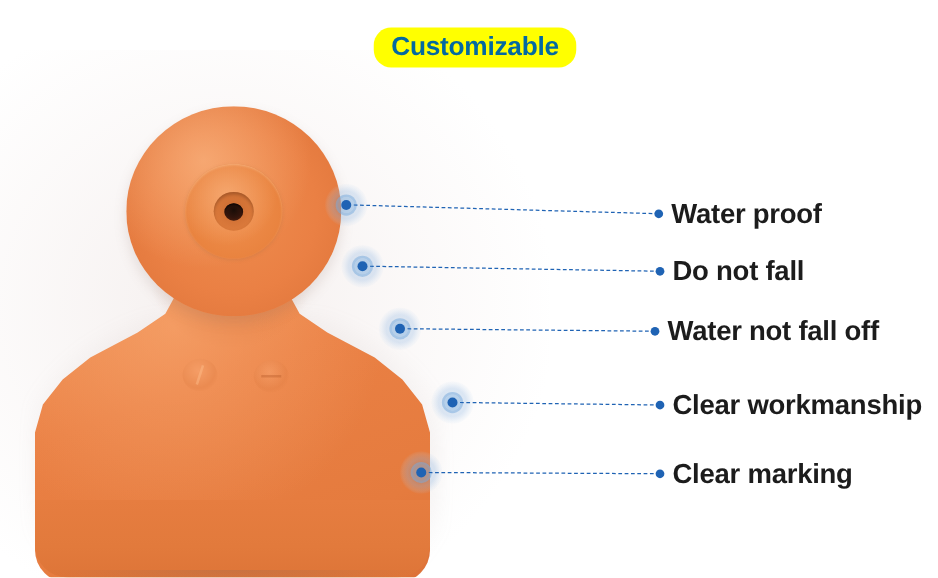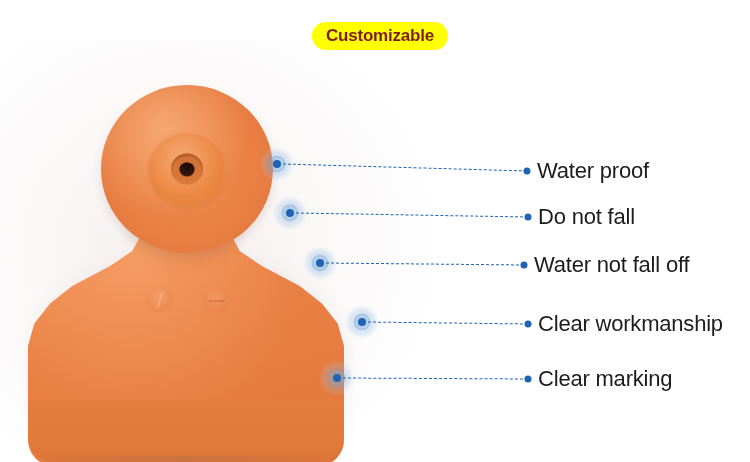--- a/index.html
+++ b/index.html
@@ -34,22 +34,22 @@
   .headline {
     position: absolute;
     left: 280px;
     top: 22px;
     width: 200px;
     text-align: center;
   }
   .pill {
     display: inline-block;
     background: #ffff00;
-    color: #7f1d1d;
-    font-size: 17px;
+    color: #0369a1;
+    font-size: 21px;
     font-weight: 700;
     line-height: 1;
     padding: 5px 14px 6px 14px;
     border-radius: 14px;
     letter-spacing: -0.2px;
     white-space: nowrap;
   }
   .big-title {
     display: block;
     margin-top: 5px;
@@ -261,20 +261,21 @@
     background: #1f63b4;
     transform: translate(-50%,-50%);
   }
   .callout-label {
     position: absolute;
     transform: translateY(-50%);
     font-size: 22px;
     color: #1c1c1c;
     white-space: nowrap;
     letter-spacing: -0.2px;
+    font-weight: bold;
   }
 </style>
 </head>
 <body>
 
 <div id="stage">
 
   <div class="bg-wash"></div>
 
   <div class="headline">

